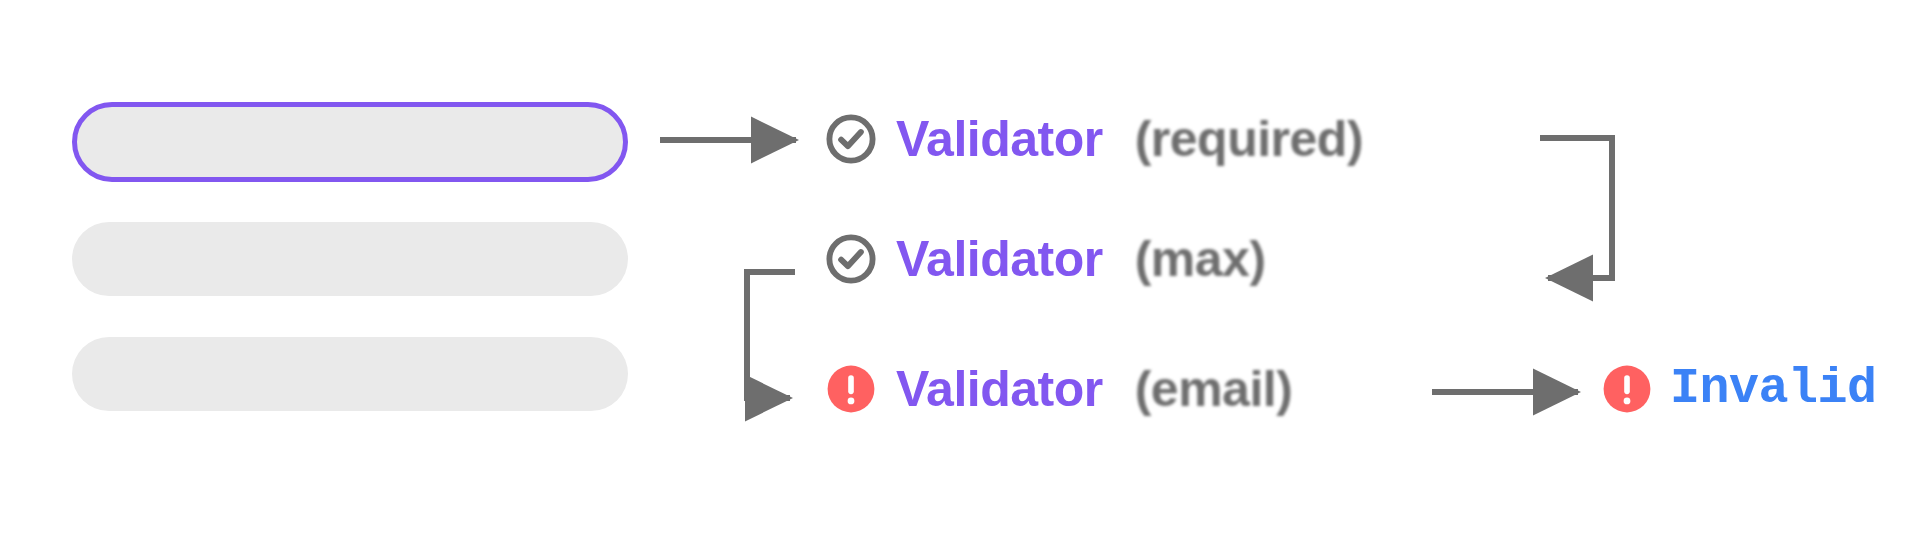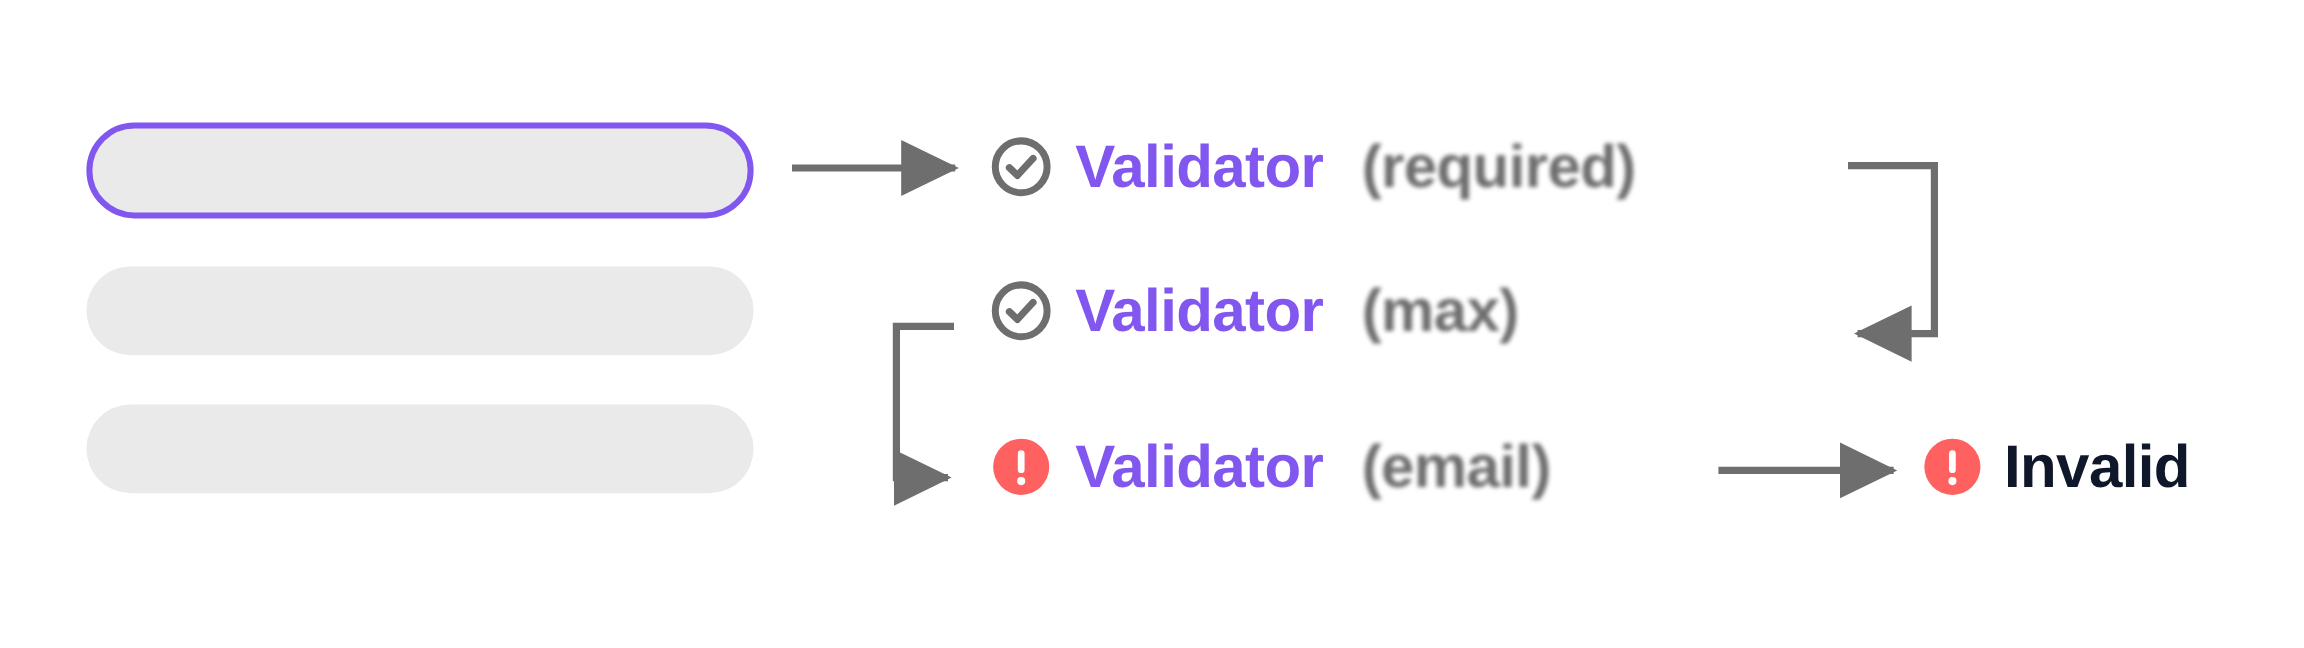--- a/index.html
+++ b/index.html
@@ -59,21 +59,21 @@
     display: block;
   }
 
   .vlabel {
     font-size: 50px;
     font-weight: bold;
     letter-spacing: -0.5px;
     line-height: 1;
   }
   .vlabel.purple { color: #8257F0; }
-  .vlabel.red    { color: #0f172a; }
+  .vlabel.red    { color: #3b82f6; font-family: Liberation Mono, monospace; }
 
   .vparam {
     font-size: 50px;
     font-weight: bold;
     color: #6E6E6E;
     letter-spacing: -0.5px;
     line-height: 1;
     margin-left: 14px;
     filter: blur(1.6px);
   }

